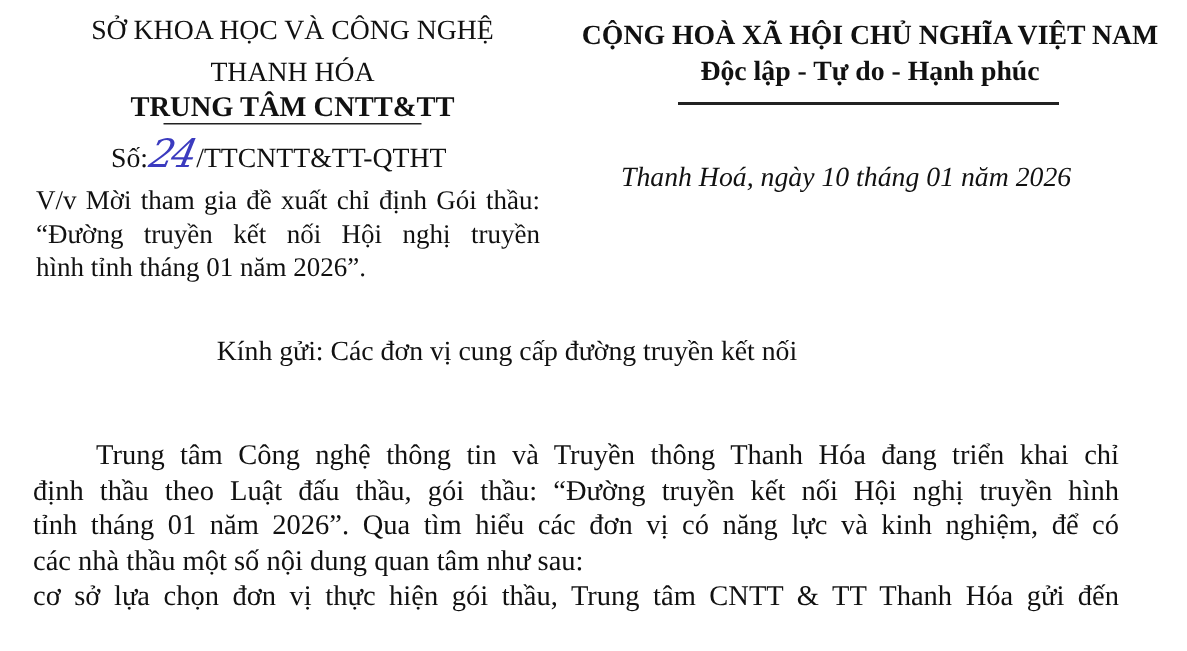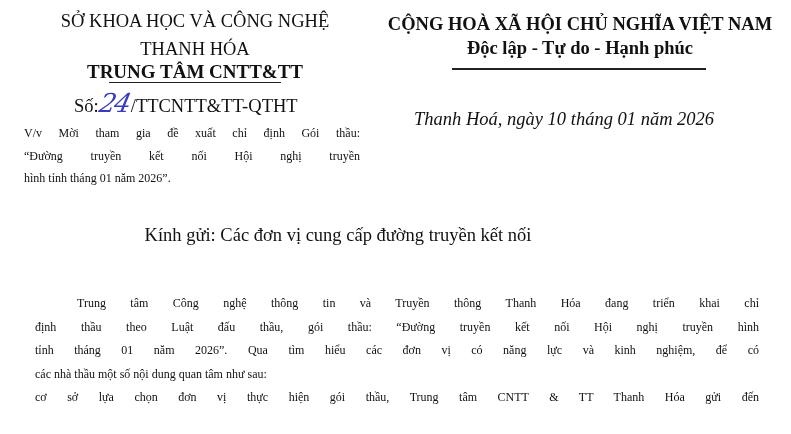--- a/index.html
+++ b/index.html
@@ -59,21 +59,21 @@
       letter-spacing: -2px;
       display: inline-block;
       transform: skewX(-12deg);
       margin: 0 2px 0 1px;
     }
     .subject {
       position: absolute;
       left: 24px;
       top: 122px;
       width: 336px;
-      font-size: 12px;
+      font-size: 18px;
       line-height: 22.5px;
       text-align: justify;
       font-family: Liberation Serif, serif;
     }
     .subject .line {
       display: block;
       text-align: justify;
       text-align-last: justify;
     }
     .subject .line.last {
@@ -123,24 +123,24 @@
       width: 676px;
       top: 223px;
       text-align: center;
       font-size: 18.5px;
       line-height: 25px;
     }
 
     
     .body-text {
       position: absolute;
-      left: 35px;
+      left: 22px;
       top: 292px;
       width: 724px;
-      font-size: 12px;
+      font-size: 19px;
       line-height: 23.5px;
     }
     .body-text .line {
       display: block;
       text-align: justify;
       text-align-last: justify;
       white-space: nowrap;
     }
     .body-text .line.first {
       padding-left: 42px;

